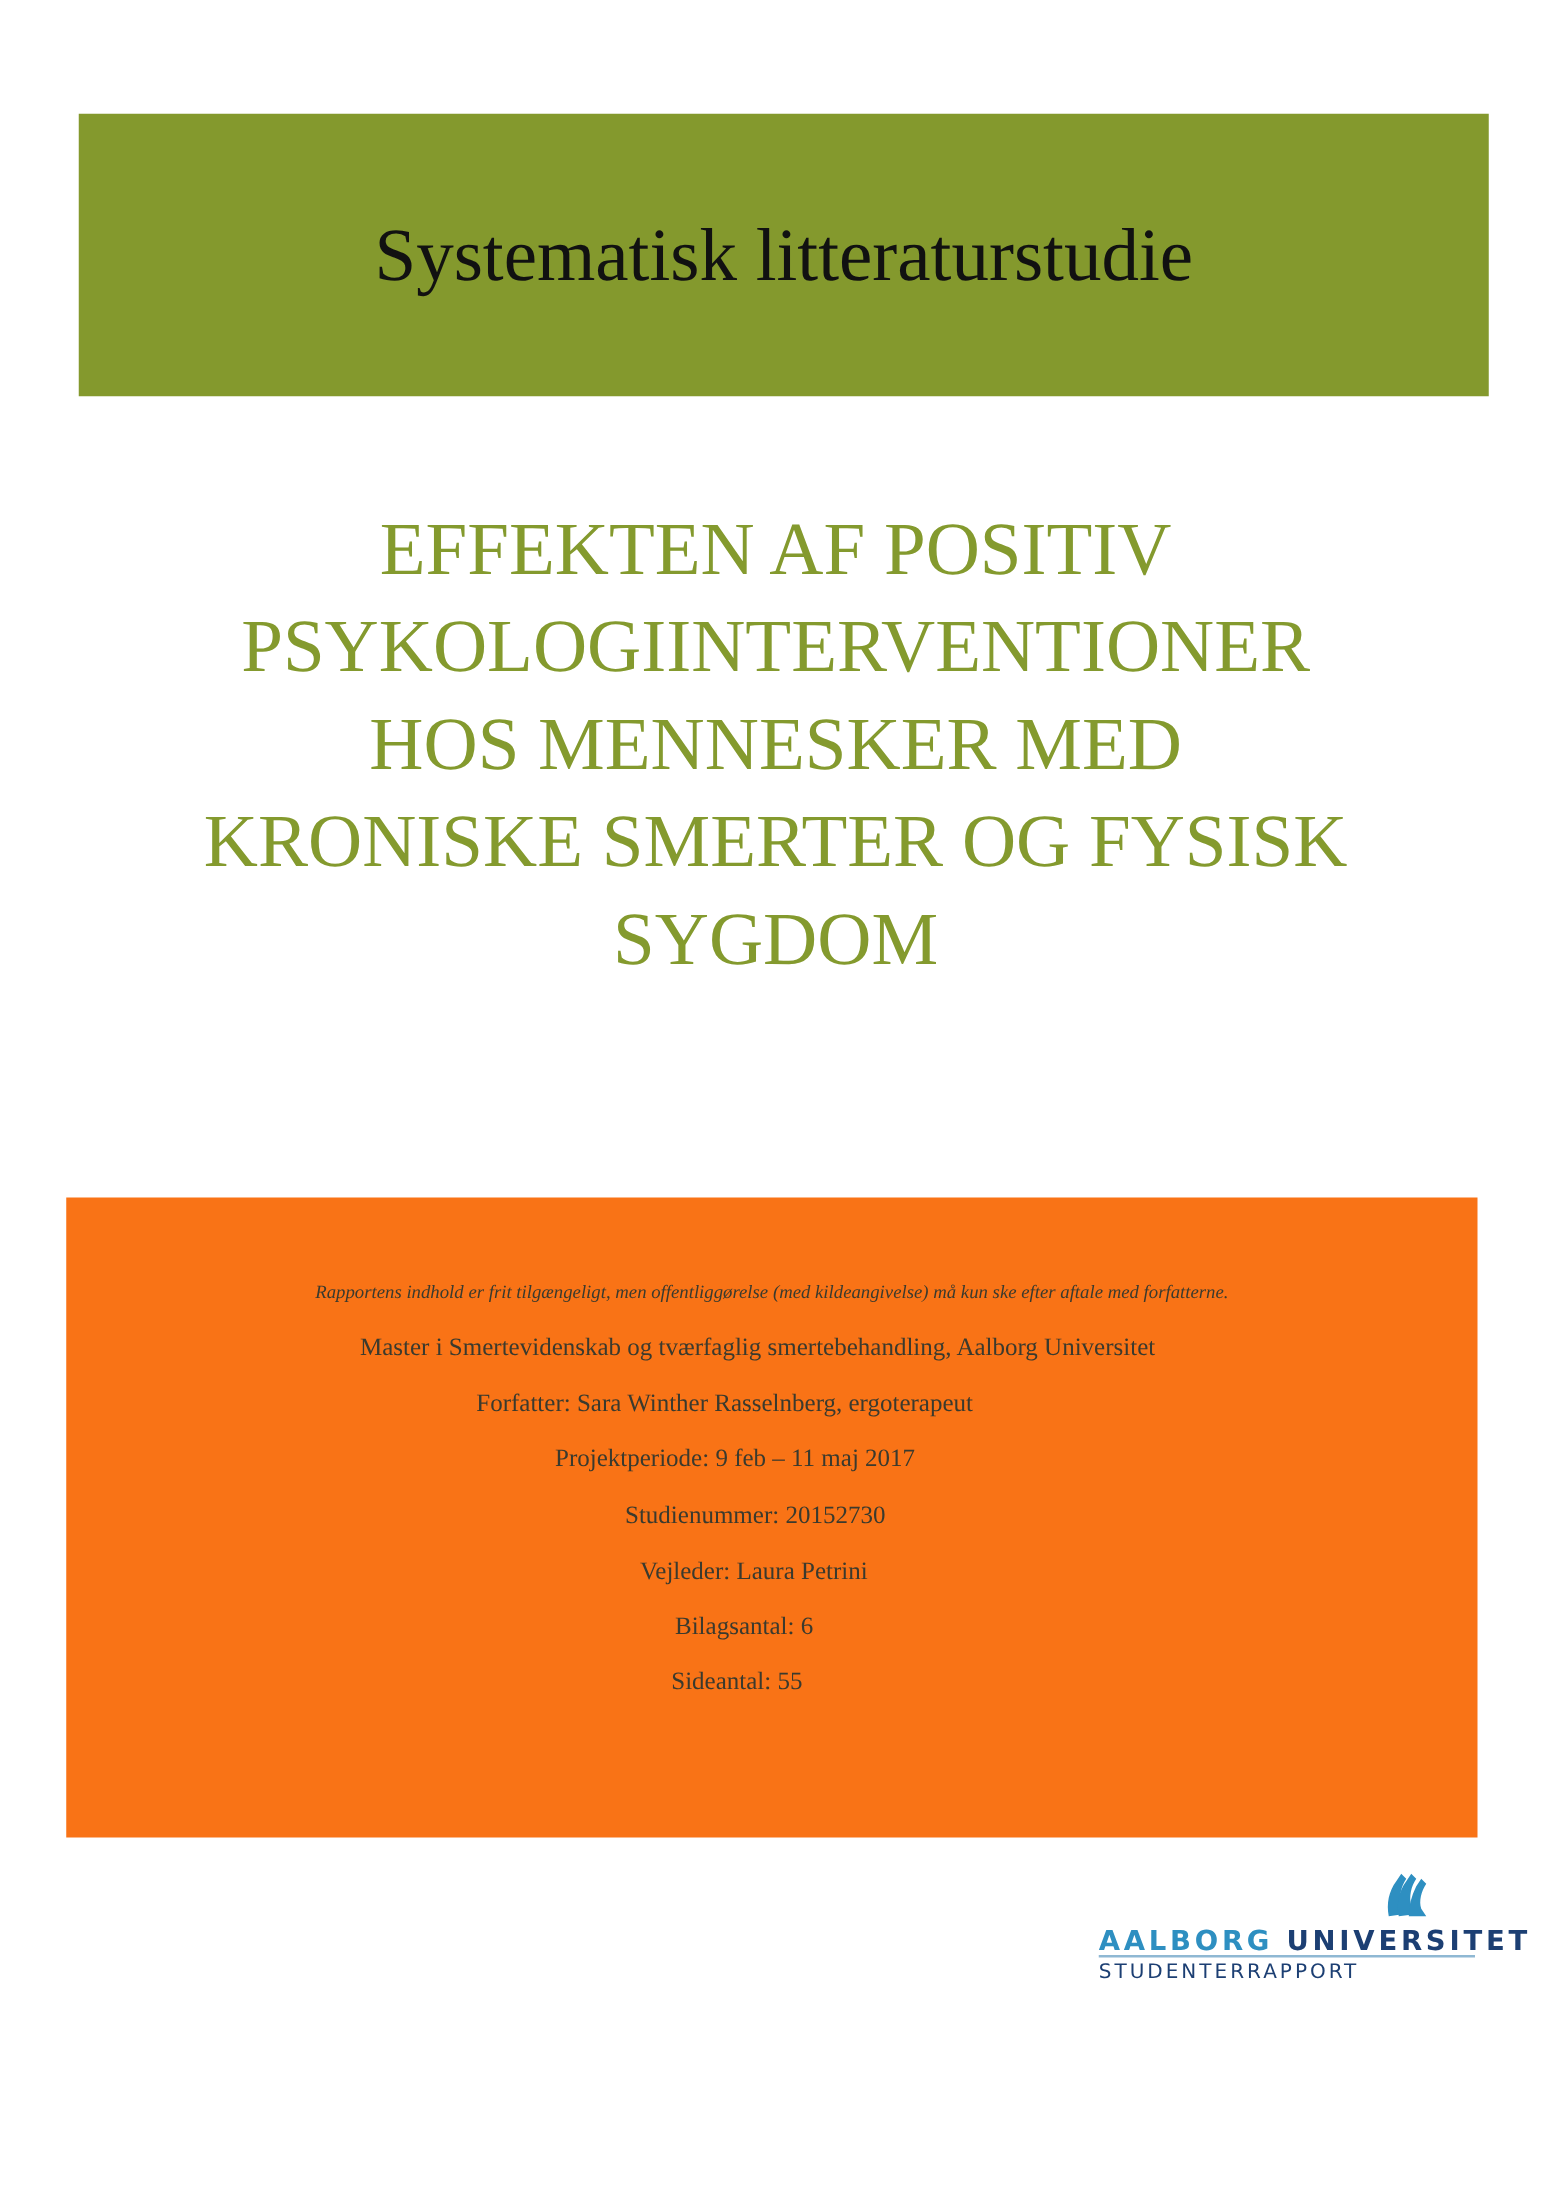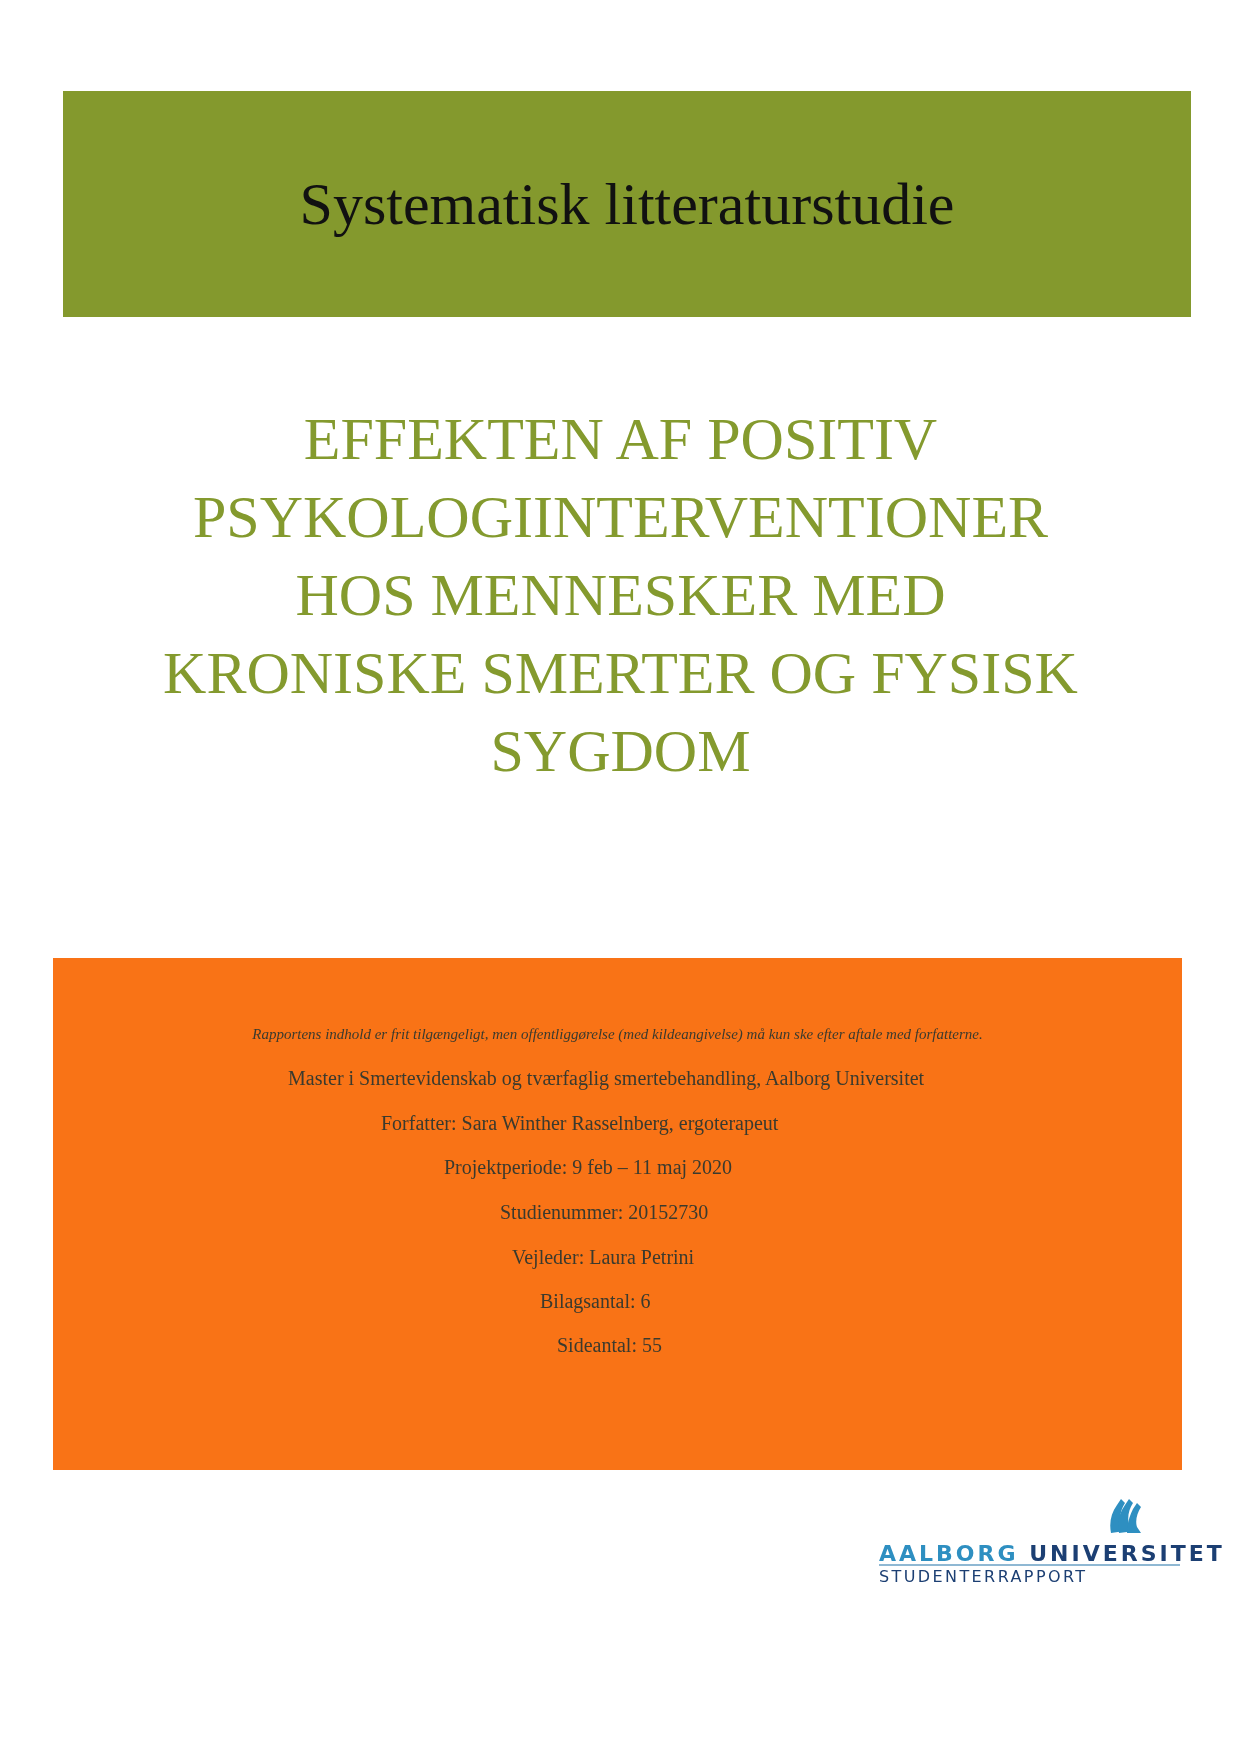--- a/index.html
+++ b/index.html
@@ -36,25 +36,25 @@
   <div>PSYKOLOGIINTERVENTIONER</div>
   <div>HOS MENNESKER MED</div>
   <div>KRONISKE SMERTER OG FYSISK</div>
   <div>SYGDOM</div>
 </div>
 
 <div class="info-band">
   <div class="line disc" style="left:0;width:100%;text-align:center;top:68px;">Rapportens indhold er frit tilgængeligt, men offentliggørelse (med kildeangivelse) må kun ske efter aftale med forfatterne.</div>
   <div class="line" style="left:195px;top:109px;margin-left:40px;">Master i Smertevidenskab og tværfaglig smertebehandling, Aalborg Universitet</div>
   <div class="line" style="left:328px;top:154px;">Forfatter: Sara Winther Rasselnberg, ergoterapeut</div>
-  <div class="line" style="left:391px;top:198px;">Projektperiode: 9 feb – 11 maj 2020</div>
+  <div class="line" style="left:391px;top:198px;">Projektperiode: 9 feb – 11 maj 2017</div>
   <div class="line" style="left:447px;top:243px;">Studienummer: 20152730</div>
   <div class="line" style="left:459px;top:288px;">Vejleder: Laura Petrini</div>
   <div class="line" style="left:487px;top:332px;">Bilagsantal: 6</div>
-  <div class="line" style="left:504px;top:376px;">Sideantal: 55</div>
+  <div class="line" style="left:484px;top:376px;">Sideantal: 55</div>
 </div>
 
 <div class="logo">
   <svg class="mark" viewBox="0 0 40 40">
     <path d="M8 38 C6 28 8 18 14 10 L18 4 L22 8 C18 14 16 22 18 30 L22 36 Z" fill="#2e8fc1"></path>
     <path d="M16 38 C14 28 16 18 22 10 L26 4 L30 8 C26 14 24 22 26 30 L32 36 Z" fill="#2e8fc1"></path>
     <path d="M24 38 C24 30 26 22 30 14 L34 8 L38 12 C34 18 32 26 34 32 L38 38 Z" fill="#2e8fc1"></path>
   </svg>
   <div class="au">
     <span class="a">AALBORG</span>

